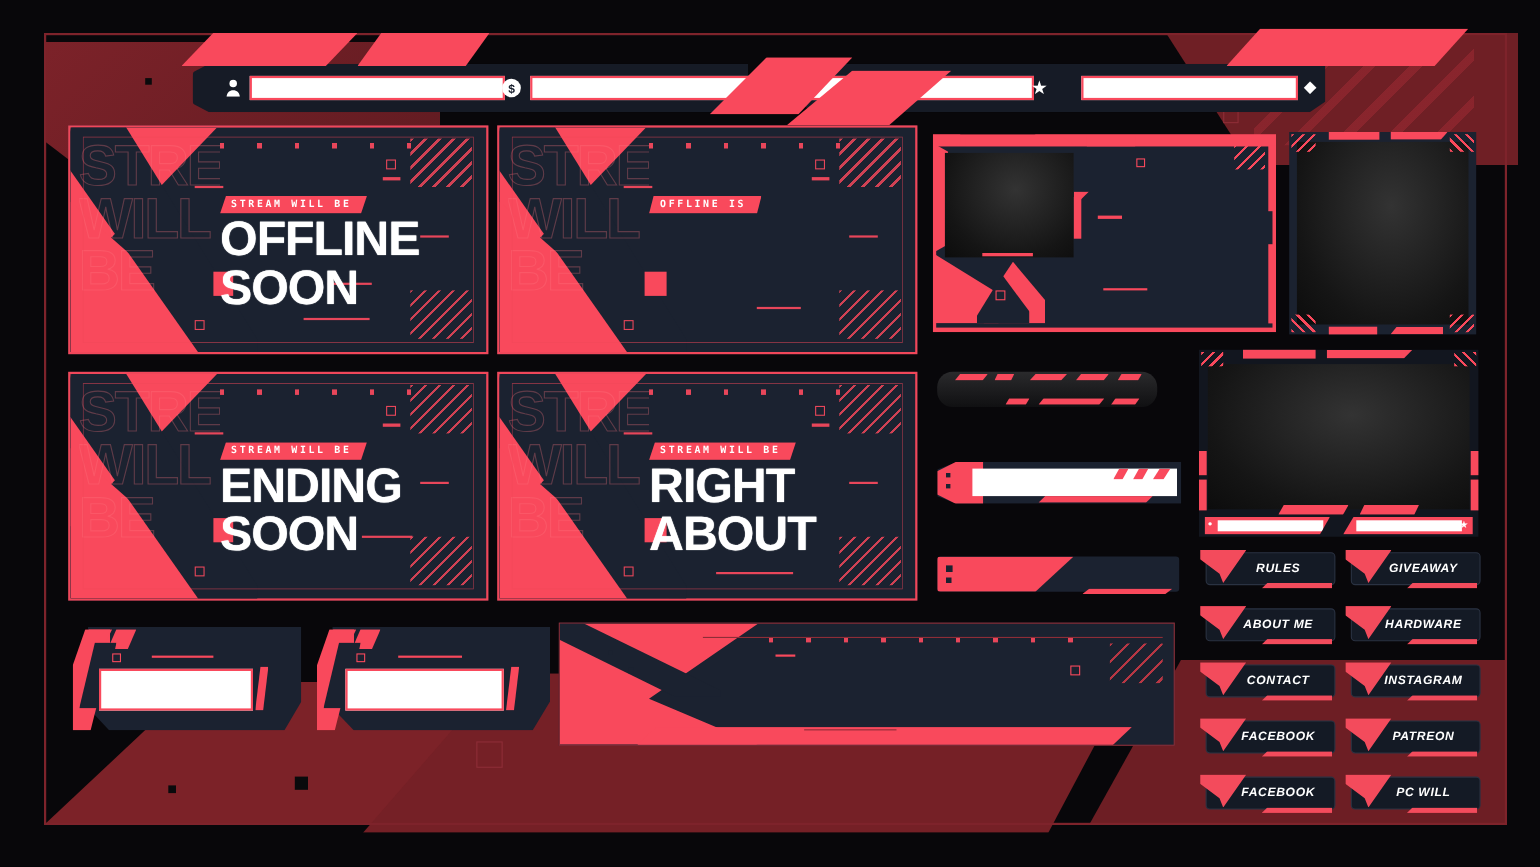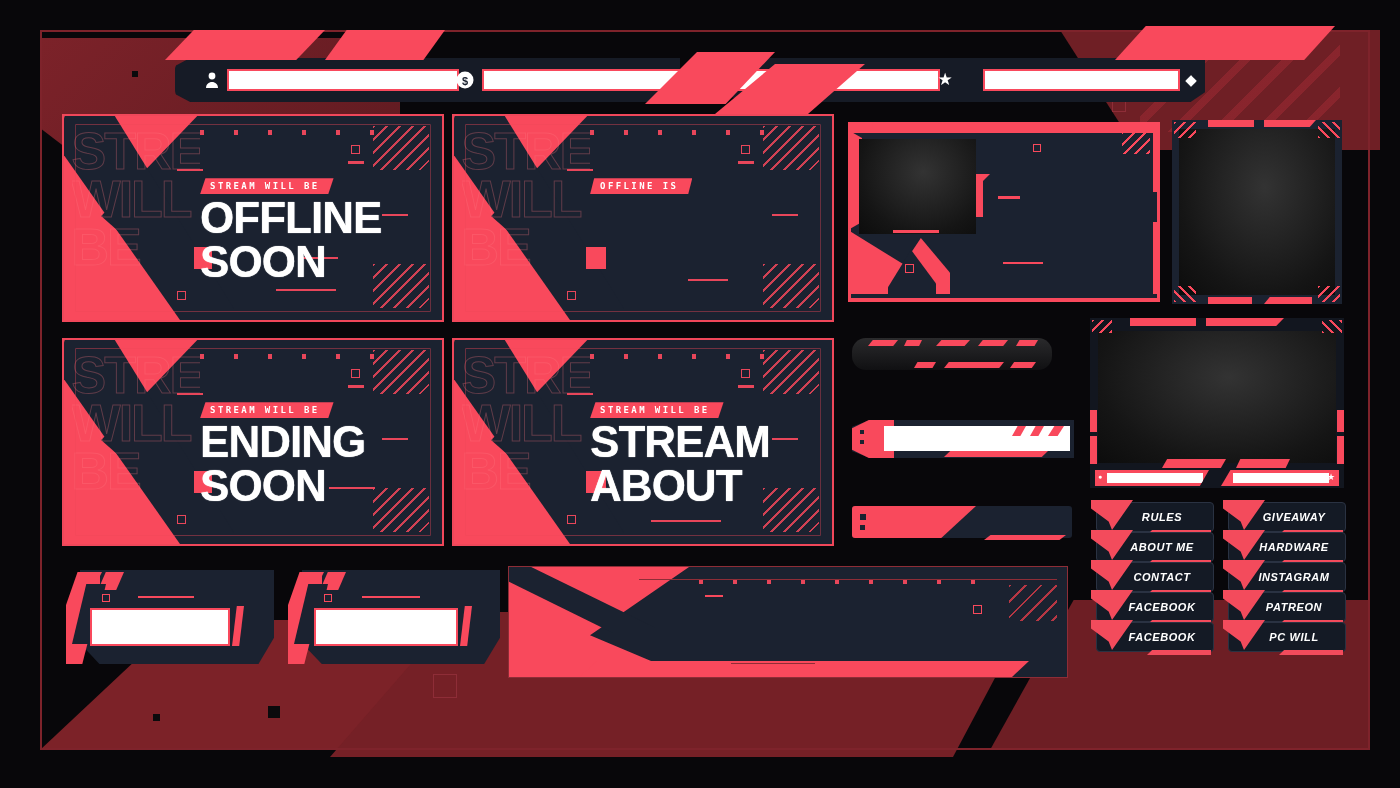--- a/index.html
+++ b/index.html
@@ -157,21 +157,21 @@
     clip-path: polygon(6% 0, 100% 0, 94% 100%, 0 100%);
   }
   #sc-text{
     position:absolute; left:215px; top:34px; color:#fff; font-weight:bold;
     font-size:34px; letter-spacing:1px; z-index:4;
   }
 
   
   #panels{ position:absolute; left:1096px; top:502px; width:250px; height:178px;
     display:grid; grid-template-columns:118px 118px; grid-auto-rows:30px;
-    gap:0 14px; }
+    gap:21px 14px; }
   .panel{
     position:relative; background:#141a25; border:1px solid #2a3242;
     border-radius:4px; display:flex; align-items:center; justify-content:center;
     overflow:visible;
   }
   .panel .pchev{
     position:absolute; left:-6px; top:-3px; width:42px; height:30px;
     background:#f34b5c;
     clip-path: polygon(0 0, 100% 0, 50% 100%, 42% 72%, 0 28%);
   }
@@ -323,21 +323,21 @@
     <div class="corner-hatch br"></div>
     <div class="tick" style="left:30%;top:26%;width:26px;height:2px;"></div>
     <div class="tick" style="left:75%;top:22%;width:16px;height:3px;"></div>
     <div class="tick" style="left:84%;top:48%;width:26px;height:2px;"></div>
     <div class="tick" style="left:52%;top:88%;width:70px;height:2px;"></div>
     <div class="sq-out" style="left:76%;top:14%;width:9px;height:9px;"></div>
     <div class="sq-out" style="left:30%;top:86%;width:9px;height:9px;"></div>
     <div class="bigsq" style="left:35%;top:64%;width:20px;height:22px;"></div>
     <div class="txtwrap" style="left:36%;top:29%;">
       <div class="banner">STREAM WILL BE</div>
-      <div class="bigtitle">STREAM</div>
+      <div class="bigtitle">RIGHT</div>
       <div class="bigtitle l2">ABOUT</div>
     </div>
   </div>
 
   <div class="camframe" style="left:848px;top:122px;width:312px;height:180px;">
     <div class="cam-edge" style="left:0;top:0;width:100%;height:100%;
          clip-path:polygon(0 0,100% 0,100% 100%,0 100%);"></div>
     <div class="cam-dark" style="left:0;top:0;width:100%;height:100%;
          clip-path:polygon(0 0, 8% 0, 8% 4%, 26% 4%, 30% 0, 100% 0, 100% 100%, 0 100%);
          background:#f9495c;"></div>

